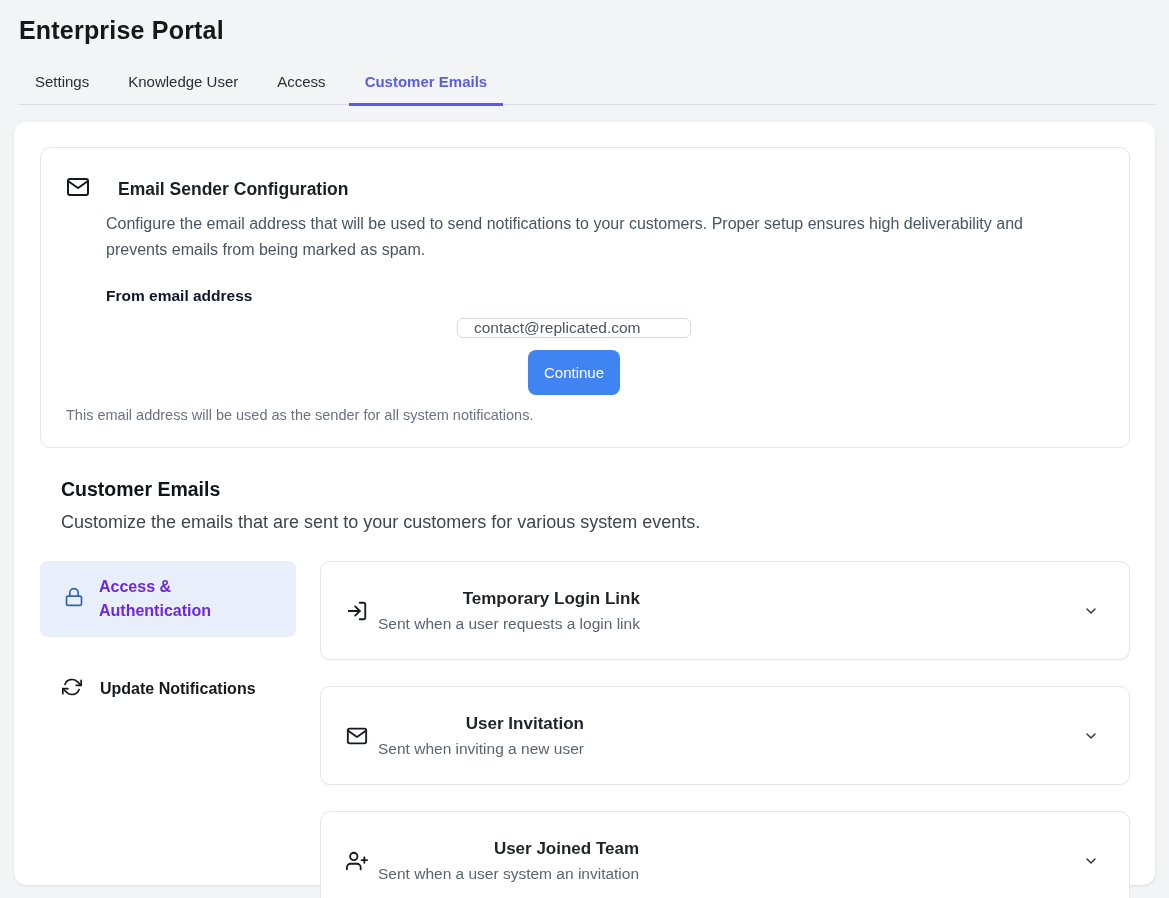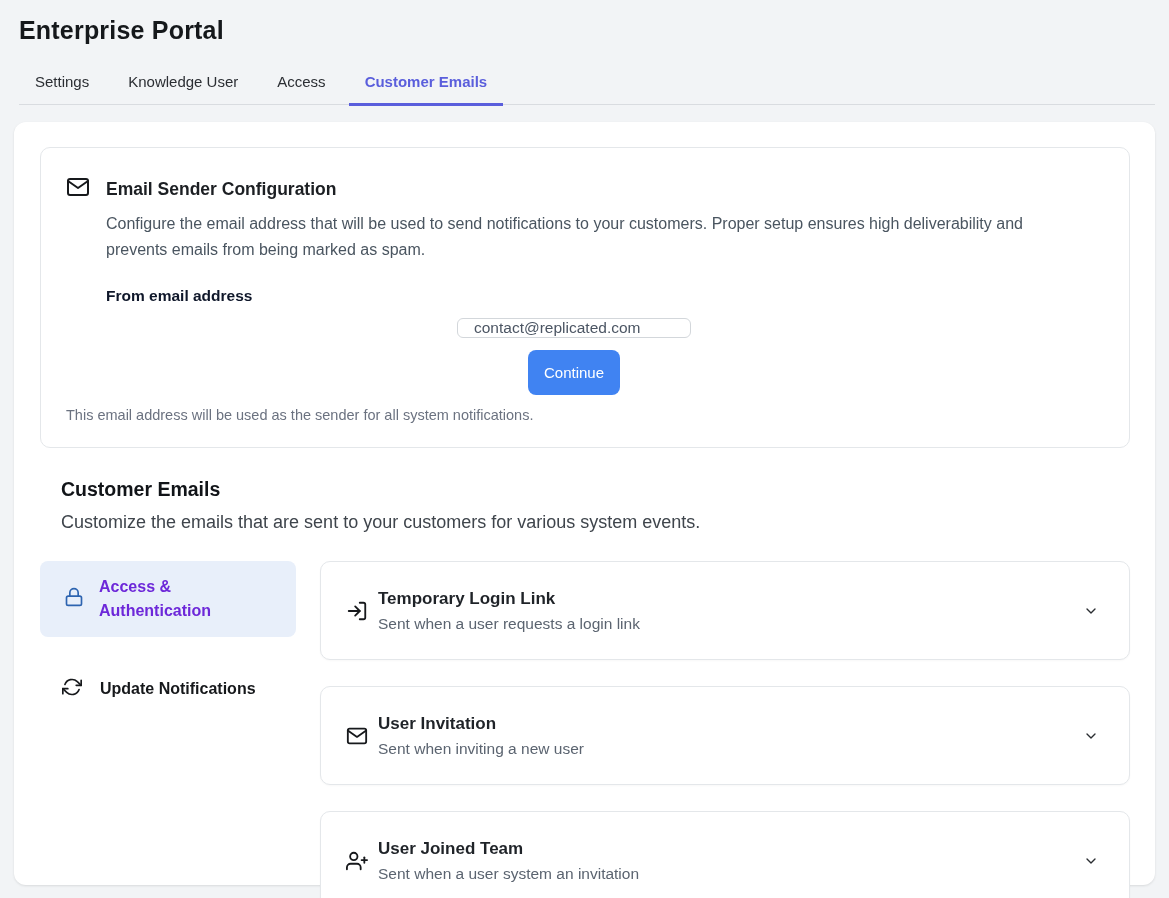--- a/index.html
+++ b/index.html
@@ -50,21 +50,21 @@
     padding: 25px 25px 21px 26px;
     height: 763px;
   }
   
   .config-card {
     border: 1px solid #e4e7ea;
     border-radius: 10px;
     padding: 27px 25px 24px 25px;
     background: #fff;
   }
-  .config-header { display: flex; align-items: center; gap: 16px; }
+  .config-header { display: flex; align-items: center; gap: 28px; }
   .config-header svg { flex: 0 0 auto; }
   .config-title { font-size: 17.5px; font-weight: 700; color: #1c1f23; }
   .config-desc {
     margin: 8px 0 0 40px;
     max-width: 980px;
     font-size: 16px;
     line-height: 26px;
     color: #4a5560;
   }
   .from-label {
@@ -140,21 +140,21 @@
     border: 1px solid #e4e7ea;
     border-radius: 10px;
     background: #fff;
     box-shadow: 0 1px 2px rgba(0,0,0,0.03);
     padding: 18px 30px 18px 25px;
     margin-bottom: 26px;
     cursor: pointer;
   }
   .email-card:last-child { margin-bottom: 4px; }
   .email-card .card-icon { flex: 0 0 auto; margin-right: 10px; color: #17191c; display: flex; }
-  .card-text { display: flex; flex-direction: column; gap: 6px; }
+  .card-text { display: flex; flex-direction: column; gap: 6px; align-items: flex-end; }
   .card-title { font-size: 17px; font-weight: 700; color: #1f2328; }
   .card-desc { font-size: 15.5px; color: #5b6470; }
   .chevron { margin-left: auto; color: #2a2d31; display: flex; }
 </style>
 </head>
 <body>
 
 <div class="page-header">
   <h1 class="page-title">Enterprise Portal</h1>
 </div>

